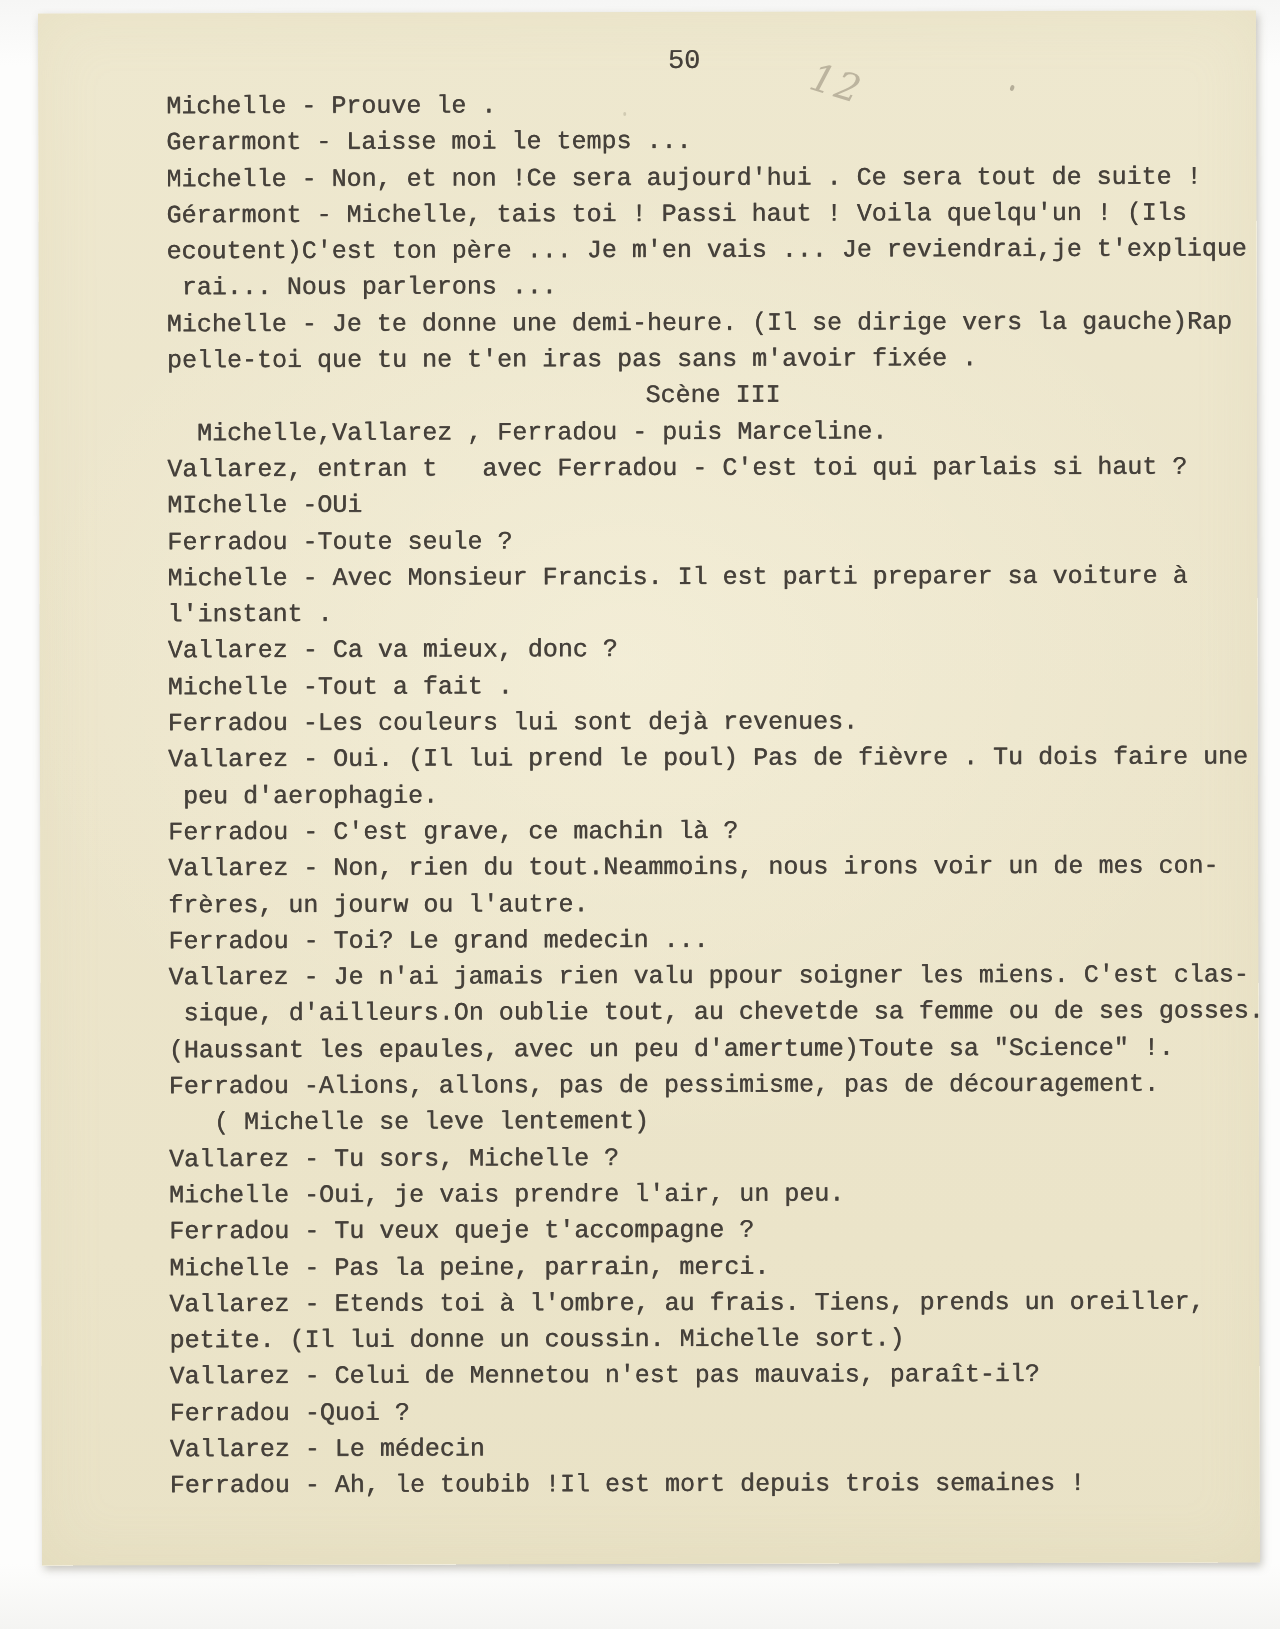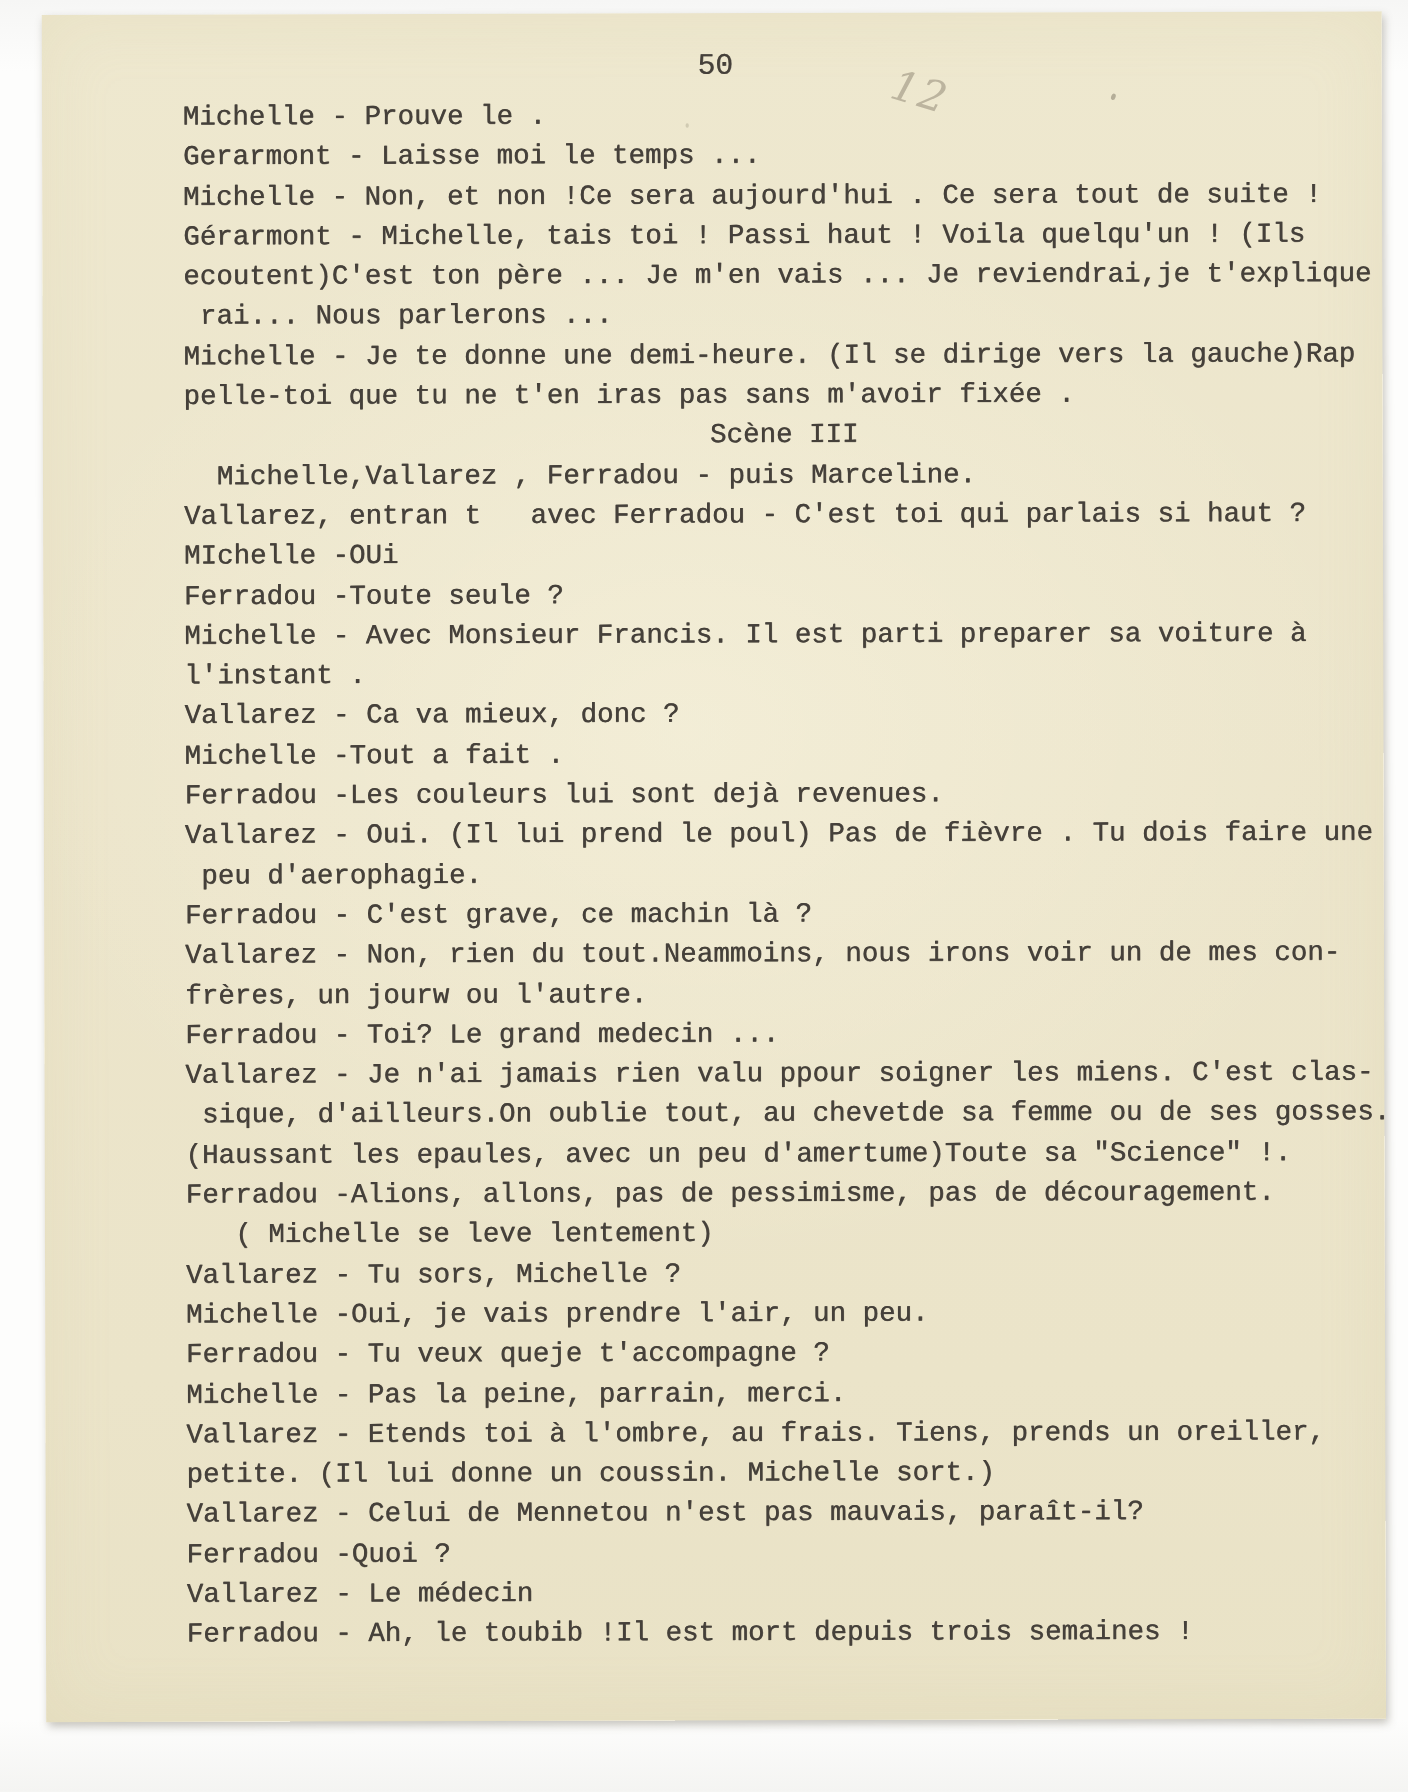--- a/index.html
+++ b/index.html
@@ -31,21 +31,21 @@
       2px 4px 8px rgba(95,90,72,0.35),
       inset 0 0 60px rgba(205,193,150,0.18);
     transform: rotate(-0.15deg);
     transform-origin: 50% 50%;
   }
   .page-number {
     position: absolute;
     left: 596px;
     top: 34px;
     width: 100px;
-    text-align: left;
+    text-align: center;
     font-family: "Liberation Mono", monospace;
     font-size: 27px;
     color: #45403a;
     text-shadow: 0.4px 0 0 rgba(69,64,58,0.7);
   }
   .pencil {
     position: absolute;
     left: 772px;
     top: 50px;
     font-family: "DejaVu Serif", serif;

